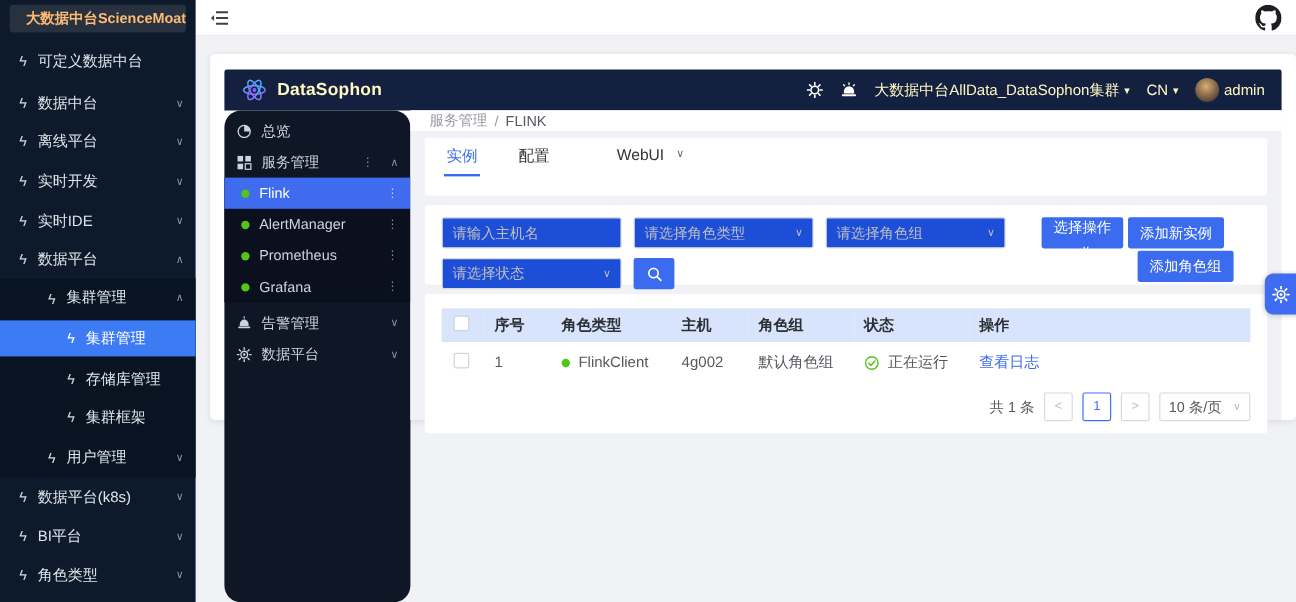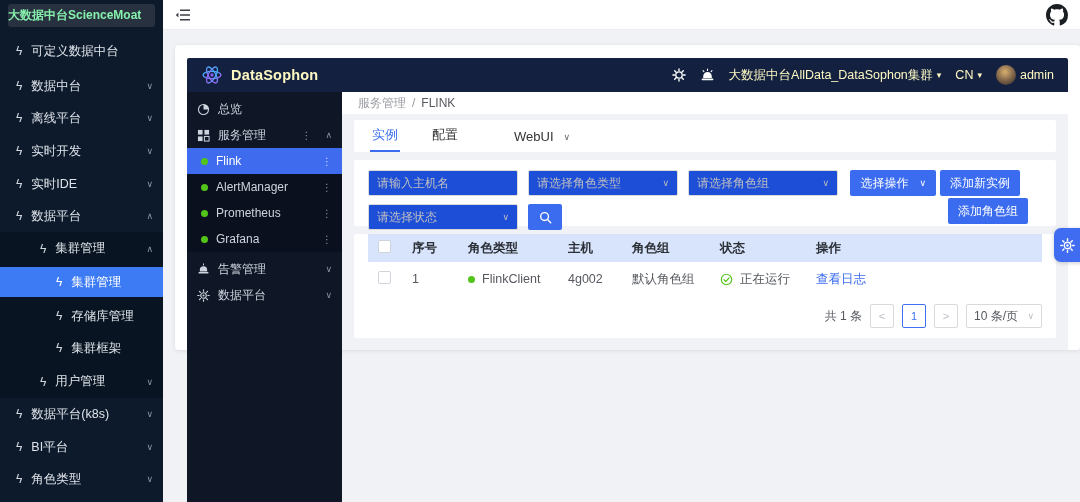--- a/index.html
+++ b/index.html
@@ -3,22 +3,22 @@
 <meta charset="utf-8">
 <style>
   * { margin:0; padding:0; box-sizing:border-box; }
   html,body { width:1080px; height:502px; overflow:hidden;
     font-family:"Liberation Sans","DejaVu Sans",sans-serif; background:#f0f2f5; }
   .page { position:relative; width:1080px; height:502px; }
 
   
   .outer-sidebar { position:absolute; left:0; top:0; width:163px; height:502px;
     background:#0d1a2b; z-index:20; }
-  .os-title { margin:4px 8px 1px 8px; height:23px; line-height:23px; text-align:left;
-    background:#27313f; border-radius:3px; color:#86efac; font-size:12px; font-weight:bold; }
+  .os-title { margin:4px 8px 1px 8px; height:23px; line-height:23px; text-align:right;
+    background:#27313f; border-radius:3px; color:#fdba74; font-size:12px; font-weight:bold; }
   .os-item { display:flex; align-items:center; height:32px; color:#dfe4ea; font-size:12.5px;
     padding-left:16px; padding-right:10px; cursor:pointer; }
   .os-item .bolt { font-size:12px; color:#cfd6de; margin-right:9px; font-style:normal; }
   .os-item .chev { margin-left:auto; font-size:9px; color:#8d97a6; }
   .os-item.l2 { padding-left:40px; }
   .os-item.l3 { padding-left:56px; }
   .os-block { background:#081421; }
   .os-item.active { background:#3d7bf5; color:#fff; height:30px; }
   .os-item.active .bolt { color:#fff; }
 
@@ -40,65 +40,65 @@
   .hdr-right { margin-left:auto; display:flex; align-items:center; gap:14px; font-size:12.5px; }
   .hdr-item { display:flex; align-items:center; gap:4px; cursor:pointer; }
   .caret { font-size:9px; }
   .avatar { width:20px; height:20px; border-radius:50%;
     background:radial-gradient(circle at 45% 35%, #d8b070 0%, #8a6d4f 45%, #39302a 90%); }
 
   .app-body { display:flex; height:258px; }
 
   
   .inner-sidebar { width:155px; flex:none; background:#0f1626; height:410px; color:#ced4de;
-    font-size:12px; padding-top:4px; }
+    font-size:12px; padding-top:4px;border-radius:14px; }
   .is-item { height:26px; display:flex; align-items:center; padding:0 10px; gap:8px; cursor:pointer; }
   .is-item svg { flex:none; }
   .is-dots { margin-left:auto; color:#8a94a6; font-size:10px; }
   .is-chev { color:#8a94a6; font-size:9px; margin-left:6px; }
   .is-item .is-chev.solo { margin-left:auto; }
   .svc-block { background:#0a101d; }
   .svc-item { height:26px; display:flex; align-items:center; padding:0 10px 0 14px; gap:8px; cursor:pointer; }
   .svc-item.active { background:#3f6bee; color:#fff; }
   .dot { width:7px; height:7px; border-radius:50%; background:#52c41a; flex:none; }
 
   
   .content { flex:1; background:#f0f2f5; min-width:0; display:flex; flex-direction:column; }
   .breadcrumb { height:22px; background:#fff; display:flex; align-items:center; gap:6px;
     padding:0 16px; font-size:12px; color:#979aa0; }
   .breadcrumb .cur { color:#55585e; }
   .panels { padding:6px 12px 0 12px; }
   .panel { background:#fff; border-radius:2px; }
 
-  .tabs-panel { height:32px; display:flex; align-items:flex-end; padding:0 16px; }
+  .tabs-panel { height:48px; display:flex; align-items:flex-start; padding:0 16px; }
   .tab { font-size:13px; color:#333; padding:6px 2px 8px 2px; cursor:pointer; }
   .tab.active { color:#3b6cf0; border-bottom:2px solid #3b6cf0; padding-bottom:6px; }
   .tab + .tab { margin-left:30px; }
   .tab.webui { margin-left:52px; display:flex; align-items:center; gap:4px; }
   .tab .is-chev { color:#666; }
 
   .filter-panel { margin-top:8px; padding:10px 14px; position:relative; height:66px; }
   .frow { display:flex; gap:10px; }
   .frow + .frow { margin-top:8px; }
   .ctrl { height:26px; border:1px solid #d9d9d9; border-radius:2px; background:#1d4ed8;
     font-size:12px; color:#bfbfbf; padding:0 8px; display:flex; align-items:center; width:150px; }
   input.ctrl::placeholder { color:#bfbfbf; }
   input.ctrl { outline:none; }
   .select { justify-content:space-between; cursor:pointer; }
   .select .is-chev { color:#bfbfbf; }
   .search-btn { width:34px; height:26px; background:#3b6cf0; border:none; border-radius:2px;
     display:flex; align-items:center; justify-content:center; cursor:pointer; }
   .btn { position:absolute; background:#3b6cf0; color:#fff; border:none; border-radius:2px;
     height:26px; font-size:12px; padding:0 10px; display:inline-flex; align-items:center;
     gap:5px; cursor:pointer; font-family:inherit; }
-  .btn-op { right:120px; top:10px; }
+  .btn-op { right:120px; top:10px;flex-direction:column; }
   .btn-add { right:36px; top:10px; }
   .btn-group { right:28px; top:38px; }
 
-  .table-panel { margin-top:8px; padding:0 14px 10px 14px; }
+  .table-panel { margin-top:8px; padding:12px 14px 10px 14px; }
   table { width:100%; border-collapse:collapse; table-layout:fixed; font-size:12.5px; }
   thead th { background:#d7e4fb; height:28px; text-align:left; color:#2b2f36; font-weight:bold;
     padding:0 8px; }
   thead th:first-child, tbody td:first-child { padding-left:10px; }
   tbody td { height:34px; color:#55585e; padding:0 8px; background:#fff; }
   .cb { width:13px; height:13px; border:1px solid #cfd3da; border-radius:2px; background:#fff;
     display:inline-block; cursor:pointer; }
   .cell-flex { display:flex; align-items:center; gap:7px; }
   .log-link { color:#3b6cf0; cursor:pointer; }
 

